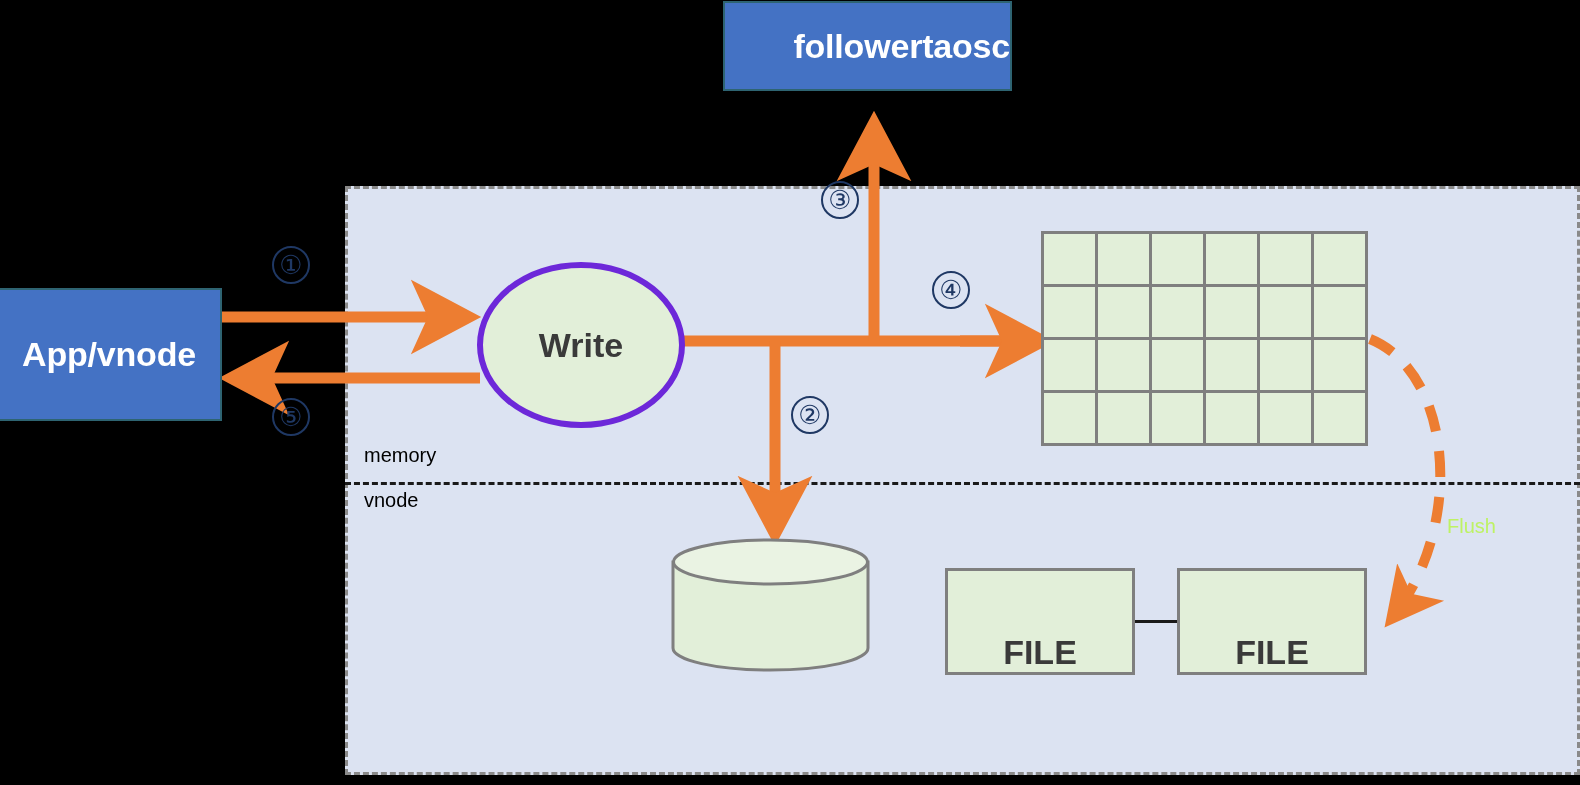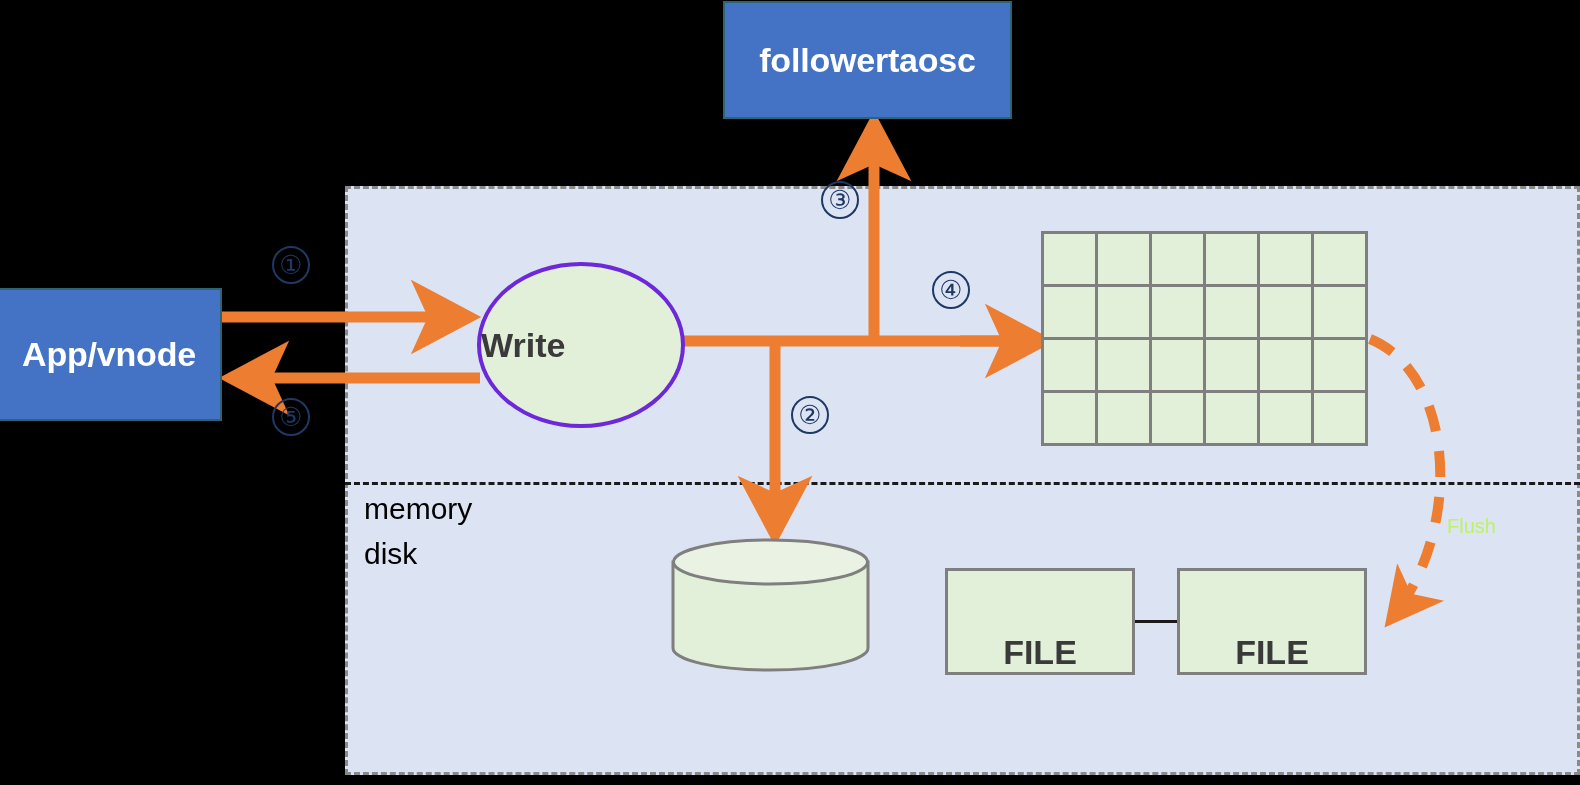--- a/index.html
+++ b/index.html
@@ -42,44 +42,46 @@
     color: #FFFFFF;
     font-weight: bold;
     text-align: center;
     line-height: 1.18;
     letter-spacing: -0.2px;
   }
   #follower-vnode {
     left: 723px;
     top: 1px;
     width: 289px;
-    height: 118px;
+    height: 90px;
     font-size: 34px;
+    justify-content: flex-end;
   }
   #app-taosc {
     left: -4px;
     top: 288px;
     width: 226px;
     height: 133px;
     font-size: 34px;
   }
 
   
   #write-node {
     position: absolute;
     left: 477px;
     top: 262px;
     width: 208px;
     height: 166px;
     border-radius: 50%;
     background: #E2EFD9;
-    border: 4px solid #6d28d9;
+    border: 6px solid #6d28d9;
     box-sizing: border-box;
     display: flex;
     align-items: center;
+    justify-content: center;
     font-size: 34px;
     font-weight: bold;
     color: #3A3A3A;
   }
 
   
   #memtable {
     position: absolute;
     left: 1041px;
     top: 231px;
@@ -144,24 +146,23 @@
   #memdisk-line {
     position: absolute;
     left: 345px;
     top: 482px;
     width: 1235px;
     height: 0;
     border-top: 3px dashed #1A1A1A;
   }
   .boundary-label {
     position: absolute;
-    font-size: 30px;
+    font-size: 20px;
     color: #000000;
     white-space: nowrap;
-    margin-top: 48px;
   }
   #memory-label { left: 364px; top: 444px; }
   #disk-label   { left: 364px; top: 489px; }
 
   
   #leader-vnode-label {
     position: absolute;
     left: 1328px;
     top: 708px;
     font-size: 30px;
@@ -213,21 +214,21 @@
 </style>
 </head>
 <body>
 
 <div id="stage">
 
   <div class="panel" id="leader-panel"></div>
 
   <div id="memdisk-line"></div>
   <div class="boundary-label" id="memory-label">memory</div>
-  <div class="boundary-label" id="disk-label">disk</div>
+  <div class="boundary-label" id="disk-label">vnode</div>
 
   <svg id="arrows" viewBox="0 0 1580 785" xmlns="http://www.w3.org/2000/svg">
     <defs>
       <marker id="ah" markerWidth="7" markerHeight="7" refX="5.2" refY="3.5" orient="auto" markerUnits="strokeWidth">
         <path d="M0,0.1 L6.4,3.5 L0,6.9 L1.55,3.5 Z" fill="#ED7D31"></path>
       </marker>
       <marker id="ahd" markerWidth="6.2" markerHeight="6.2" refX="4.6" refY="3.1" orient="auto" markerUnits="strokeWidth">
         <path d="M0,0.1 L5.8,3.1 L0,6.1 L1.5,3.1 Z" fill="#ED7D31"></path>
       </marker>
     </defs>

